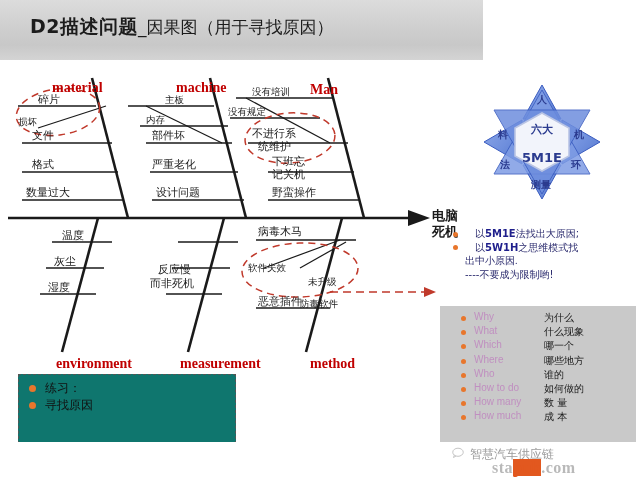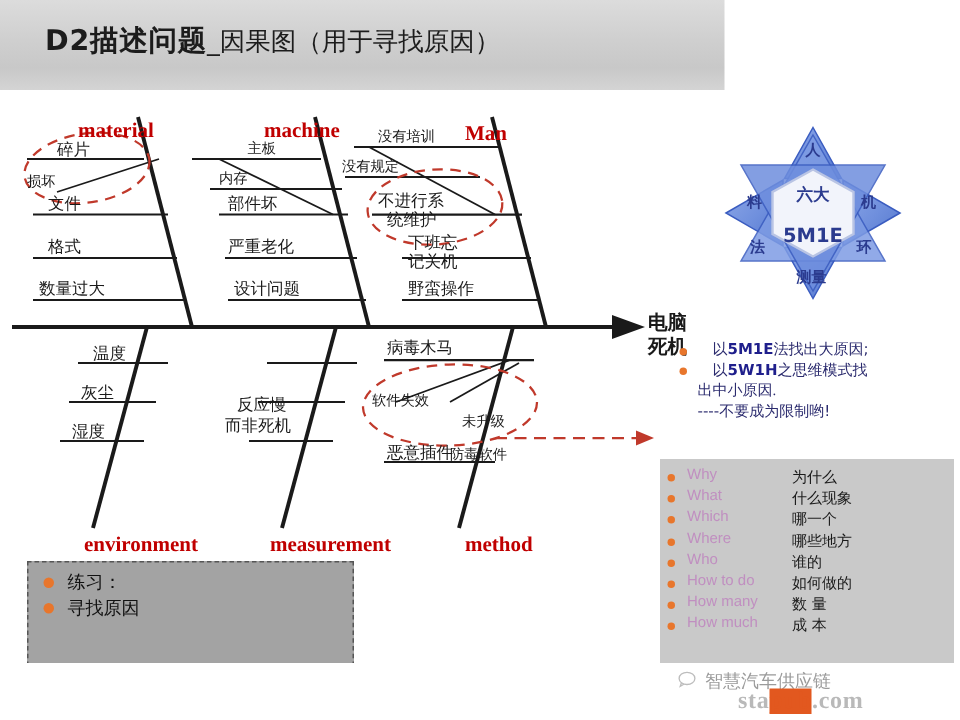--- a/index.html
+++ b/index.html
@@ -51,32 +51,32 @@
       border-radius:50%;background:#e8762c;}
   .note-row b{color:#1f1f8c;}
   .note-cont{padding-left:13px;color:#2b2b6e;font-size:10px;line-height:12.5px;
       font-family:Liberation Serif, serif;}
   .note-dash{padding-left:13px;color:#2b2b6e;font-size:10px;line-height:13px;
       font-family:"DejaVu Sans","Liberation Sans",sans-serif;}
 
   
   #w5h1-panel{position:absolute;left:440px;top:306px;width:196px;height:136px;
       background:#c9c9c9;}
-  #w5h1-list{position:absolute;left:4px;top:5px;}
+  #w5h1-list{position:absolute;left:20px;top:5px;}
   .w-row{position:relative;height:14.2px;padding-left:14px;white-space:nowrap;}
   .w-row .bdot{position:absolute;left:1px;top:5px;width:5px;height:5px;
       border-radius:50%;background:#e8762c;}
   .w-en{display:inline-block;width:70px;color:#c08fc0;font-size:10px;
       font-family:"Liberation Sans","DejaVu Sans",sans-serif;vertical-align:top;}
   .w-cn{display:inline-block;color:#1a1a1a;font-size:10px;
       font-family:"DejaVu Sans","Liberation Sans",sans-serif;vertical-align:top;}
 
   
   #practice-box{position:absolute;left:18px;top:374px;width:216px;height:68px;
-      background:#a3a3a3;border:1px dashed #555;}
+      background:#0f766e;border:1px dashed #555;}
   .p-row{position:relative;padding-left:26px;margin-top:6px;white-space:nowrap;
       color:#111;font-size:12px;line-height:15px;
       font-family:"DejaVu Sans","Liberation Sans",sans-serif;}
   .p-row .bdot{position:absolute;left:10px;top:4px;width:7px;height:7px;
       border-radius:50%;background:#e8762c;}
 
   
   #footer{position:absolute;left:0;top:442px;width:640px;height:38px;background:#fff;}
   #footer-brand{position:absolute;left:470px;top:4px;white-space:nowrap;
       color:#9b9b9b;font-size:12px;

